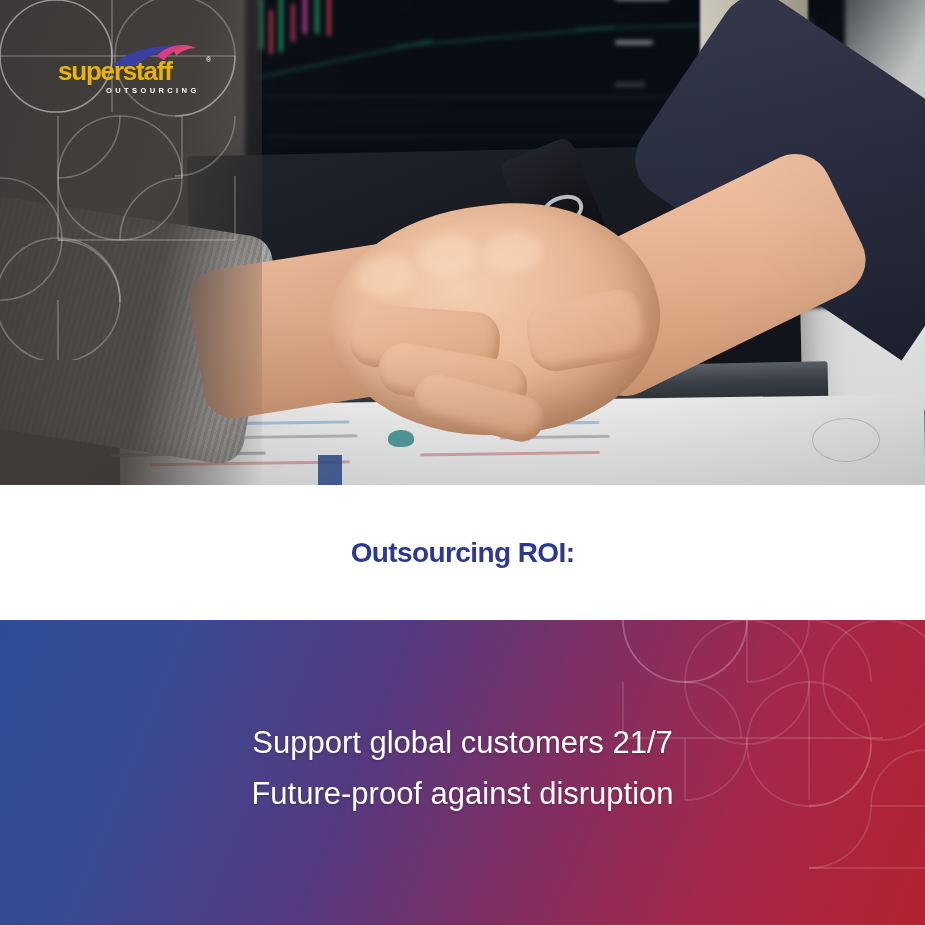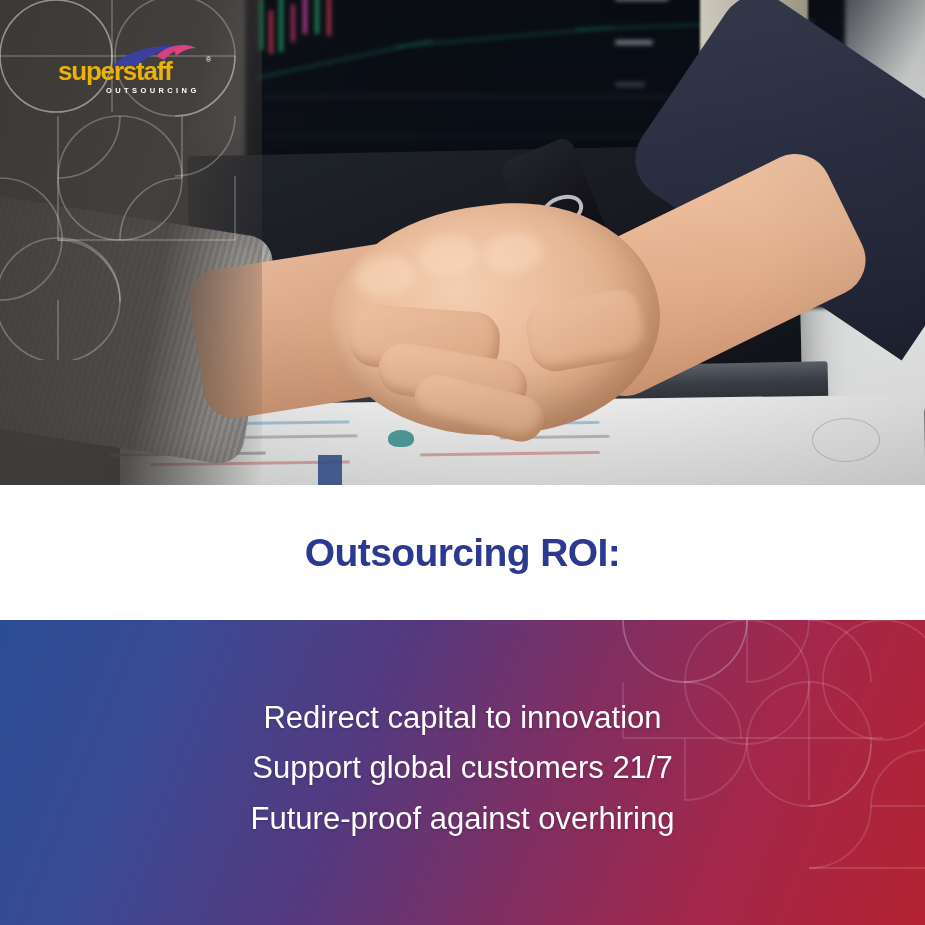--- a/index.html
+++ b/index.html
@@ -312,21 +312,21 @@
     justify-content: center;
   }
   .title-line {
     color: #2b3990;
     font-weight: bold;
     text-align: center;
     font-family: "Liberation Sans", sans-serif;
     letter-spacing: -0.6px;
     line-height: 1.12;
   }
-  .title-line-1 { font-size: 39px; }
+  .title-line-1 { font-size: 28px; }
   .title-line-2 { font-size: 35px; }
 
   
   .bullet-band {
     position: absolute;
     left: 0; top: 620px;
     width: 925px;
     height: 305px;
     overflow: hidden;
     background: linear-gradient(112deg,
@@ -527,19 +527,18 @@
         <path d="M152,118 L288,118"></path>
         <path d="M276,186 A62,62 0 0 1 214,248"></path>
         <path d="M276,186 L330,186"></path>
         <path d="M214,248 L330,248"></path>
         <circle cx="288" cy="60" r="60"></circle>
         <path d="M276,186 A56,56 0 0 1 330,130"></path>
       </g>
     </svg>
 
     <div class="bullet-list">
-      <div class="bullet-item">Redirect capital to innovation</div>
       <div class="bullet-item">Support global customers 21/7</div>
-      <div class="bullet-item">Future-proof against overhiring</div>
+      <div class="bullet-item">Future-proof against disruption</div>
     </div>
   </div>
 
 </div>
 
 </body></html>

